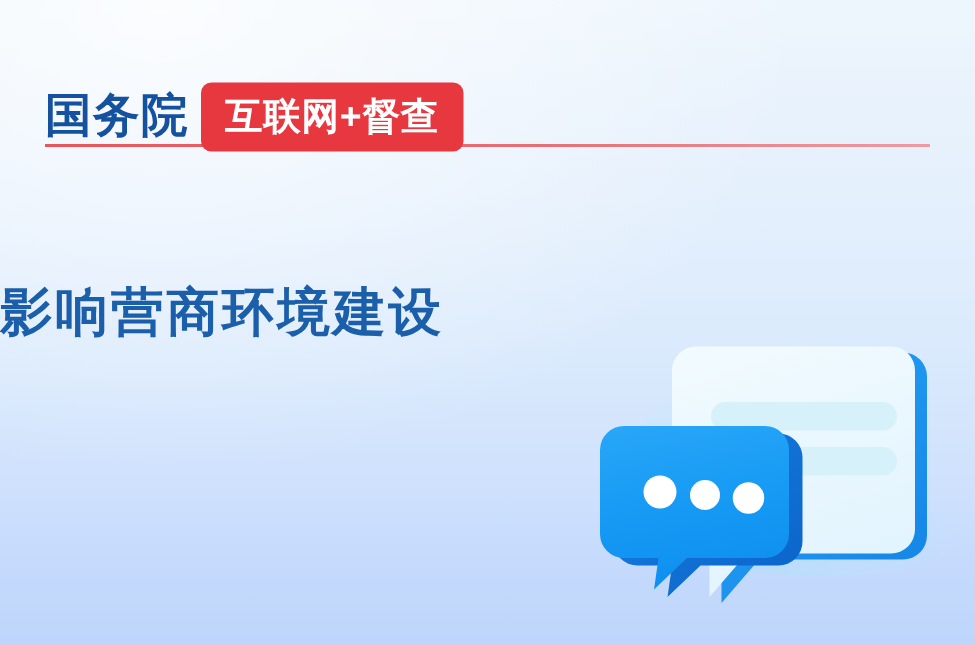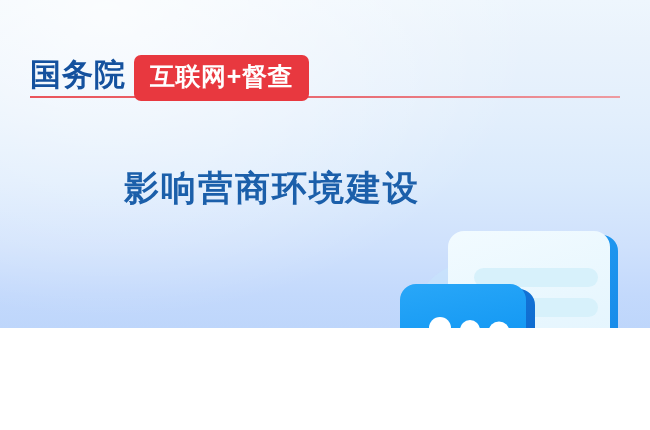--- a/index.html
+++ b/index.html
@@ -4,23 +4,23 @@
 <title>国务院 互联网+督查</title>
 <style>
   html, body {
     margin: 0;
     padding: 0;
     background: #ffffff;
   }
   #poster {
     position: relative;
     width: 650px;
-    height: 328px;
+    height: 430px;
     overflow: hidden;
-    font-family: Liberation Mono, monospace;
+    font-family: Liberation Sans, sans-serif;
     background: linear-gradient(180deg,
                 #eef6fd 0%,
                 #eaf3fc 12%,
                 #e3effc 34%,
                 #daeafc 55%,
                 #cfe1fc 75%,
                 #c3d9fc 90%,
                 #bed6fb 100%);
   }
   
@@ -73,23 +73,23 @@
     height: 2px;
     background: linear-gradient(90deg, #e8383f 0%, #e8565d 55%, #ef8c91 100%);
     opacity: 0.85;
     z-index: 2;
   }
 
   
   .title-block {
     position: absolute;
     left: 0;
-    top: 167px;
+    top: 185px;
     width: 420px;
-    text-align: right;
+    text-align: left;
     z-index: 4;
   }
   .title-line {
     font-size: 35px;
     font-weight: 700;
     line-height: 48px;
     color: #1b5faa;
     letter-spacing: 2px;
     white-space: nowrap;
   }

